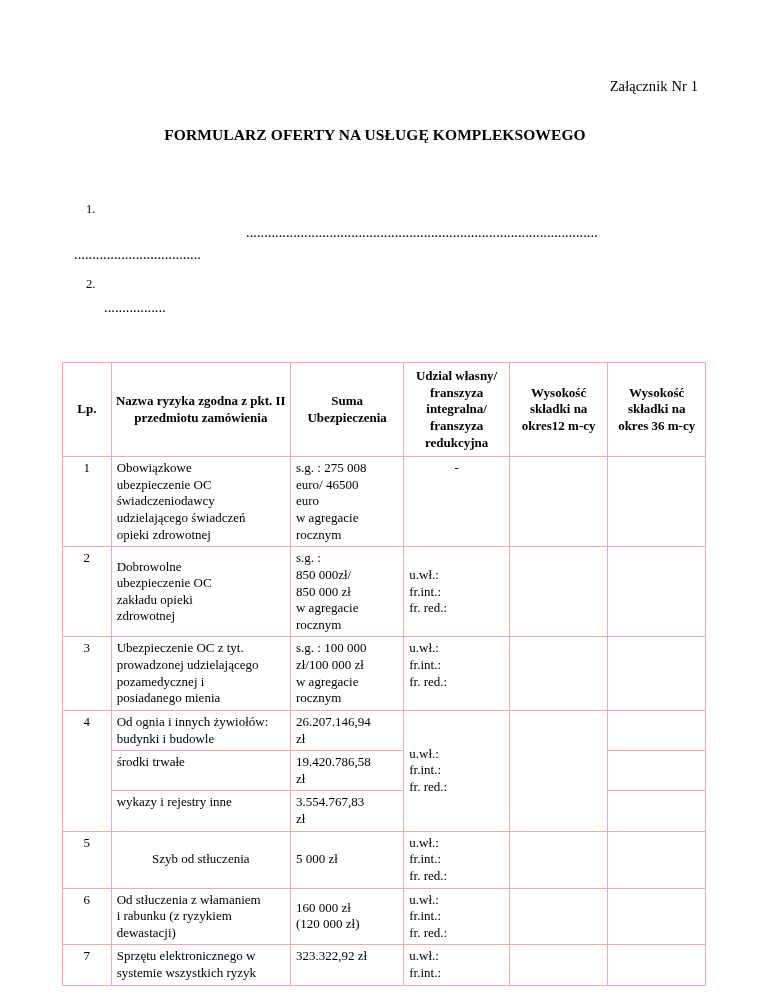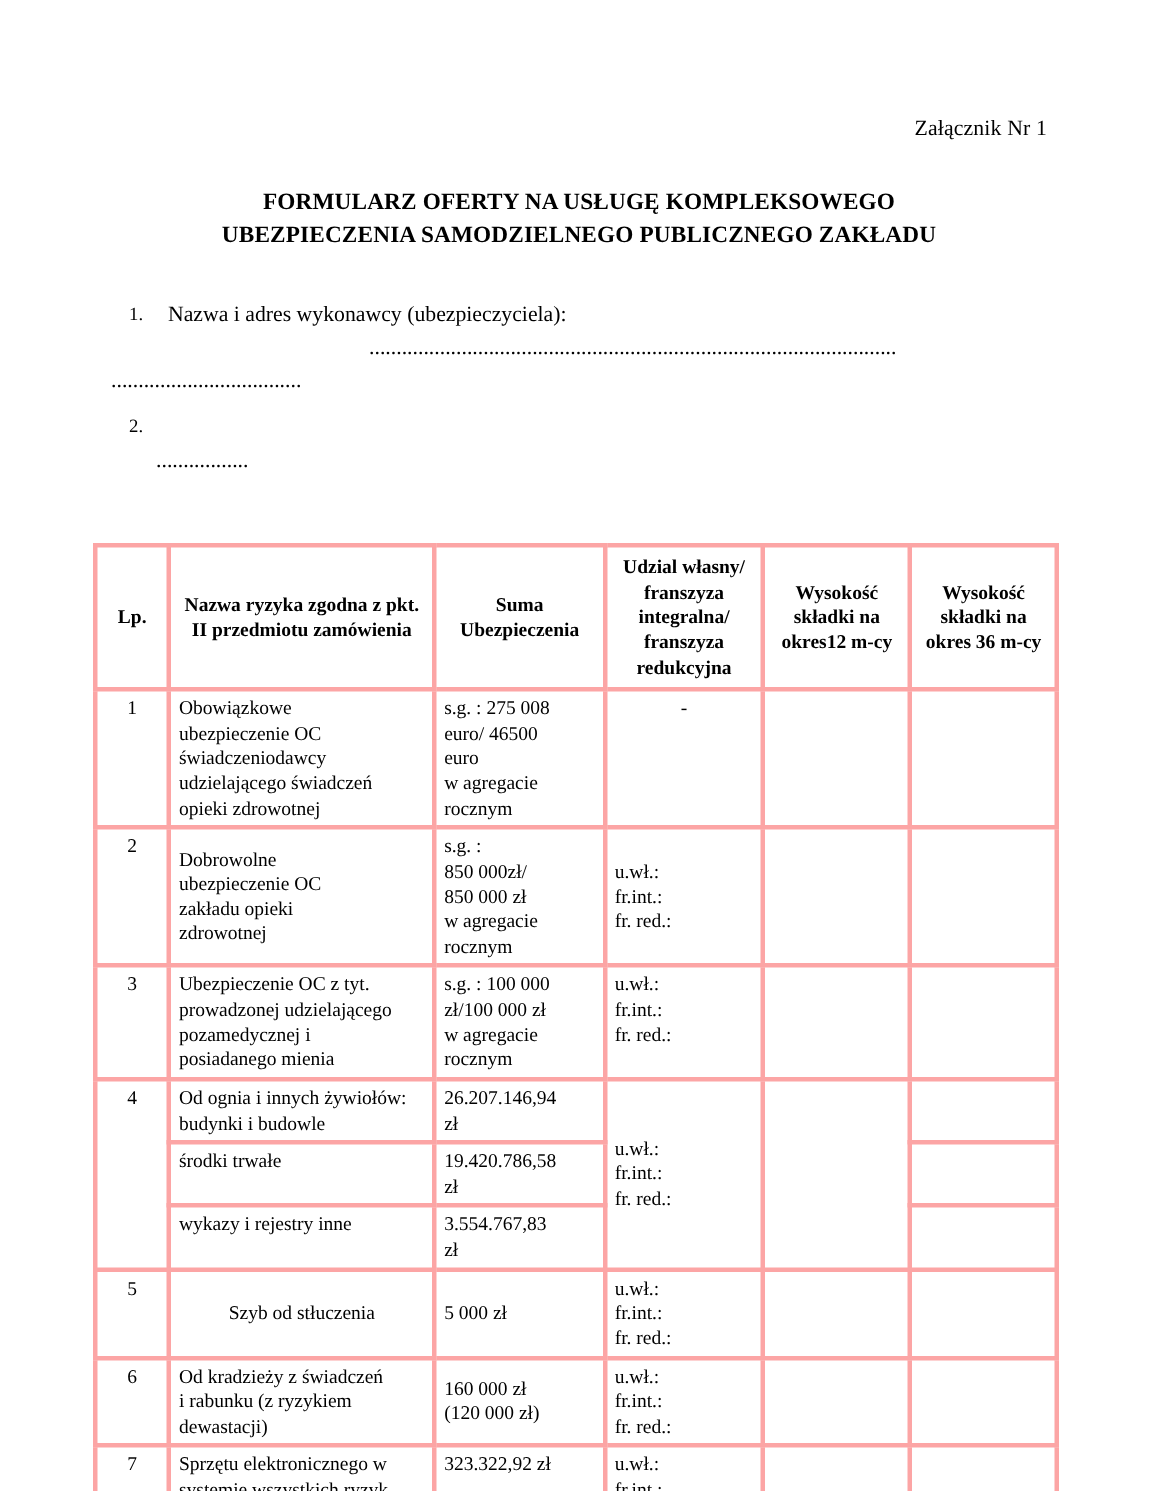--- a/index.html
+++ b/index.html
@@ -25,21 +25,21 @@
   .attachment-line {
     position: absolute;
     top: 78px;
     right: 70px;
     font-size: 14.5px;
     letter-spacing: 0.1px;
   }
   .doc-title {
     position: absolute;
     top: 124px;
-    left: 96px;
+    left: 85px;
     width: 580px;
     text-align: center;
     font-weight: bold;
     font-size: 15.5px;
     line-height: 1.42;
     letter-spacing: 0.1px;
   }
   .num-list {
     position: absolute;
     top: 200px;
@@ -76,21 +76,21 @@
   table.offer {
     position: absolute;
     top: 362px;
     left: 62px;
     width: 644px;
     border-collapse: collapse;
     font-size: 13px;
     line-height: 1.28;
   }
   table.offer th, table.offer td {
-    border: 3px solid #fca5a5;
+    border: 1px solid #fca5a5;
     padding: 3px 5px;
     vertical-align: top;
   }
   table.offer thead th {
     text-align: center;
     vertical-align: middle;
     font-weight: bold;
     padding: 5px 4px;
   }
   td.lp {
@@ -109,28 +109,26 @@
 </style>
 </head>
 <body>
 
 <div class="page">
 
   <div class="attachment-line">Załącznik Nr 1</div>
 
   <div class="doc-title">
     <div>FORMULARZ OFERTY NA USŁUGĘ KOMPLEKSOWEGO</div>
-    <div>UBEZPIECZENIA SAMODZIELNEGO PUBLICZNEGO ZAKŁADU</div>
   </div>
 
   <div class="num-list">
     <div class="li" style="margin-bottom:10px;">
       <span class="li-num">1.</span>
       <span class="li-body">
-        <span>Nazwa i adres wykonawcy (ubezpieczyciela):</span>
         <span class="dots-indent">.................................................................................................</span>
         <span class="dots-indent2">...................................</span>
       </span>
     </div>
     <div class="li">
       <span class="li-num">2.</span>
       <span class="li-body">
         <span class="dots-indent3">.................</span>
       </span>
     </div>
@@ -269,21 +267,21 @@
           <span class="cellline">fr.int.:</span>
           <span class="cellline">fr. red.:</span>
         </td>
         <td class="wys1"></td>
         <td class="wys2"></td>
       </tr>
 
       <tr>
         <td class="lp">6</td>
         <td class="name">
-          <span class="cellline">Od kradzieży z świadczeń</span>
+          <span class="cellline">Od stłuczenia z włamaniem</span>
           <span class="cellline">i rabunku (z ryzykiem</span>
           <span class="cellline">dewastacji)</span>
         </td>
         <td class="suma" style="vertical-align:middle;">
           <span class="cellline">160 000 zł</span>
           <span class="cellline">(120 000 zł)</span>
         </td>
         <td class="udzial">
           <span class="cellline">u.wł.:</span>
           <span class="cellline">fr.int.:</span>

